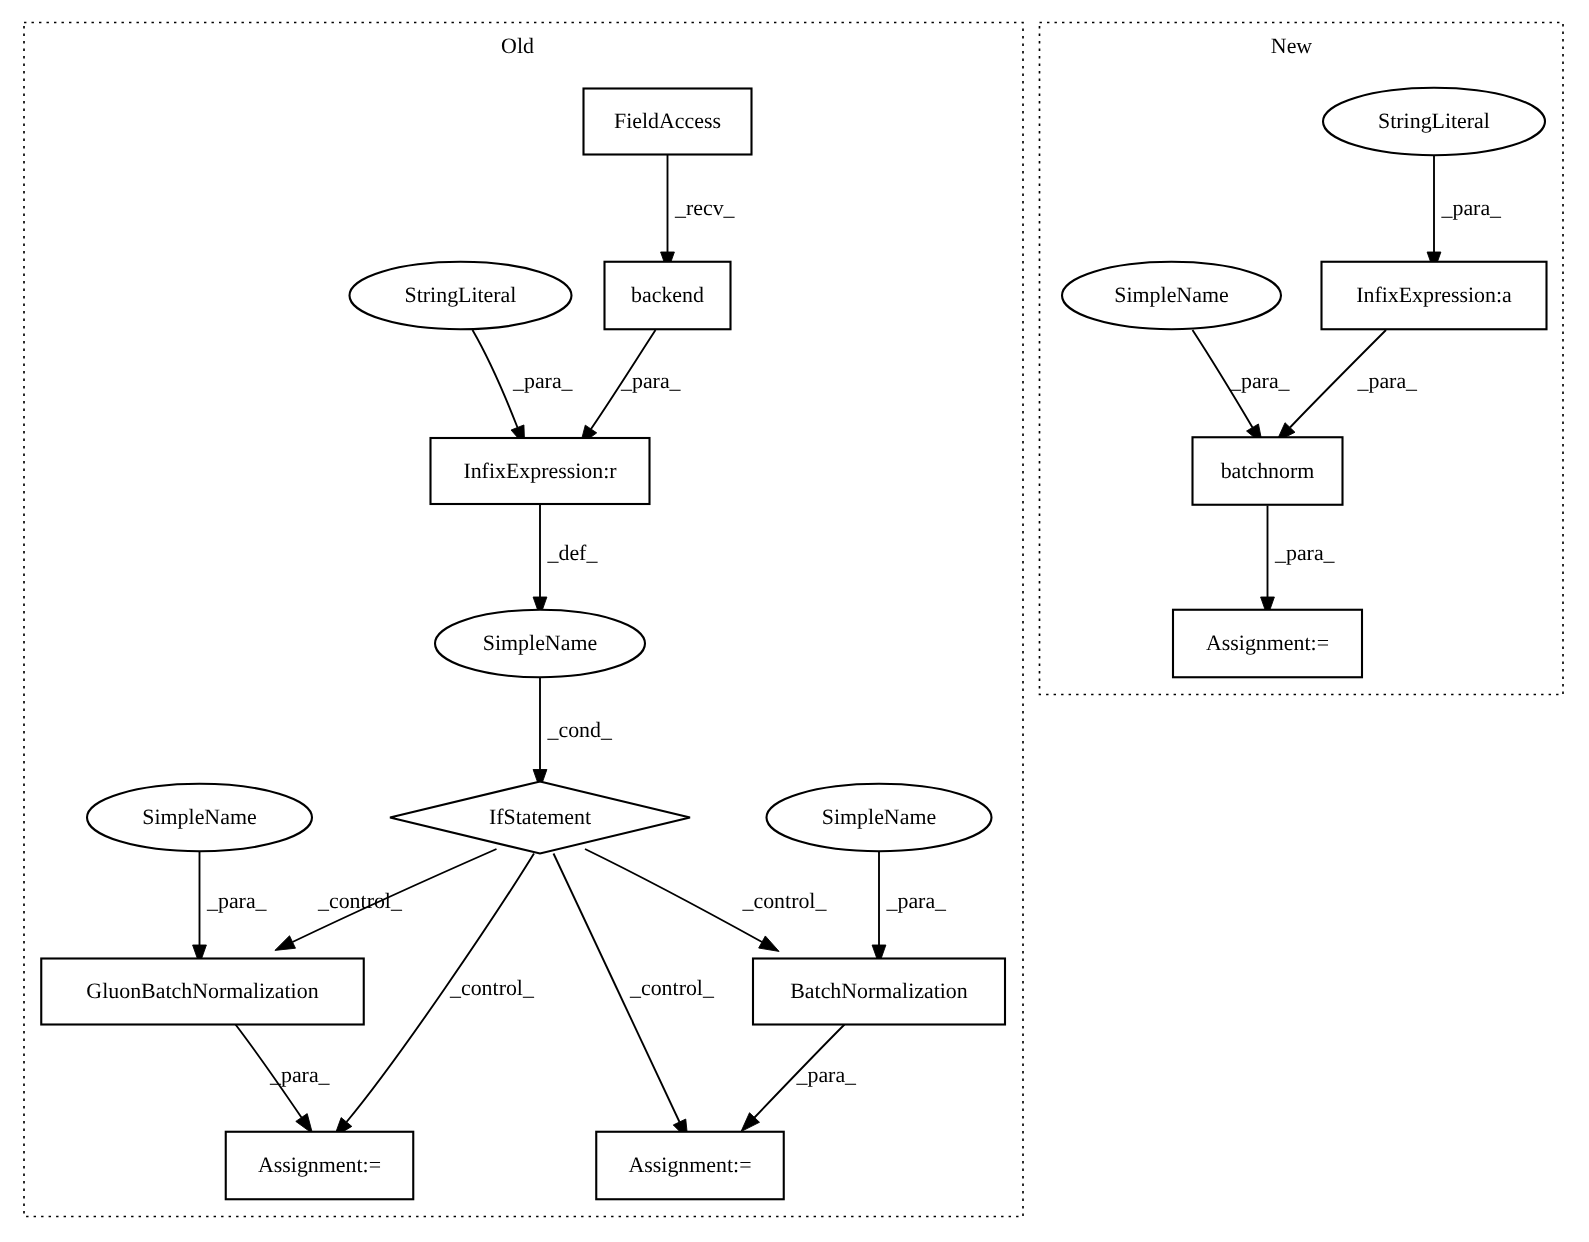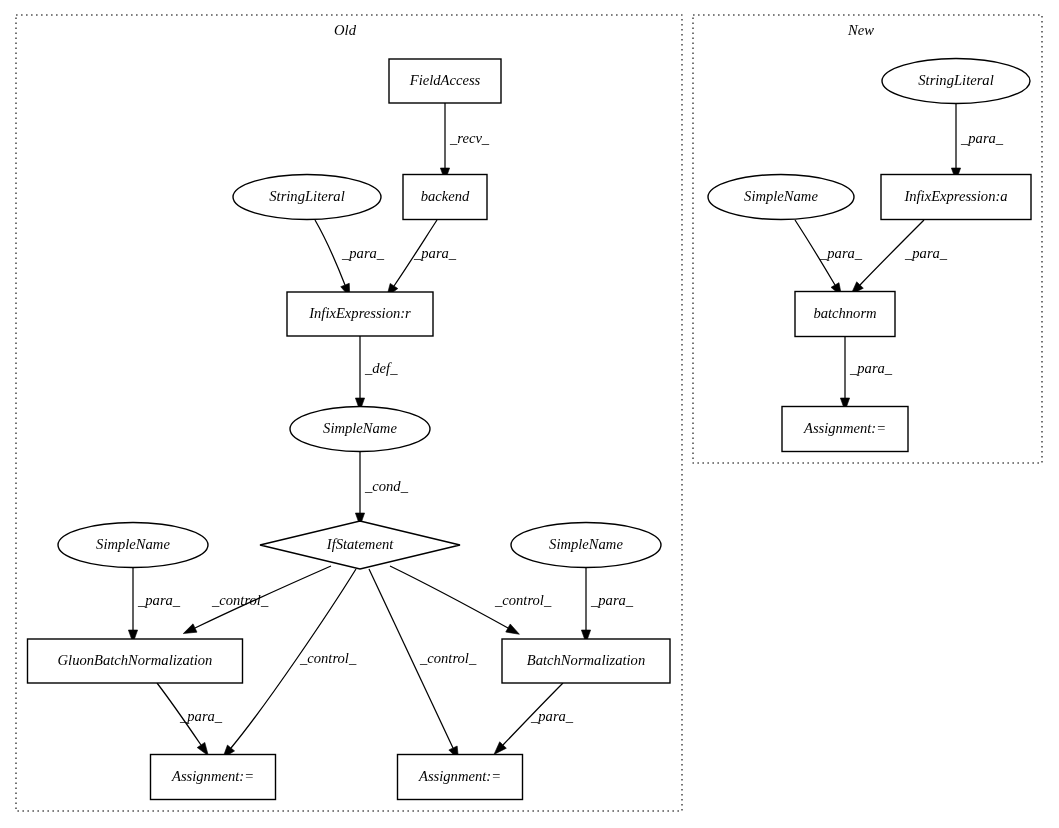--- a/index.html
+++ b/index.html
@@ -7,21 +7,20 @@
     padding: 0;
     background: #ffffff;
   }
   #canvas-wrap {
     position: relative;
     width: 1059px;
     height: 828px;
     background: #ffffff;
     overflow: hidden;
     font-family: "Liberation Serif", "DejaVu Serif", serif;
-    font-style: italic;
   }
   svg#graph {
     display: block;
     width: 1059px;
     height: 828px;
   }
   .cluster-box {
     fill: none;
     stroke: #000000;
     stroke-width: 1.1;

